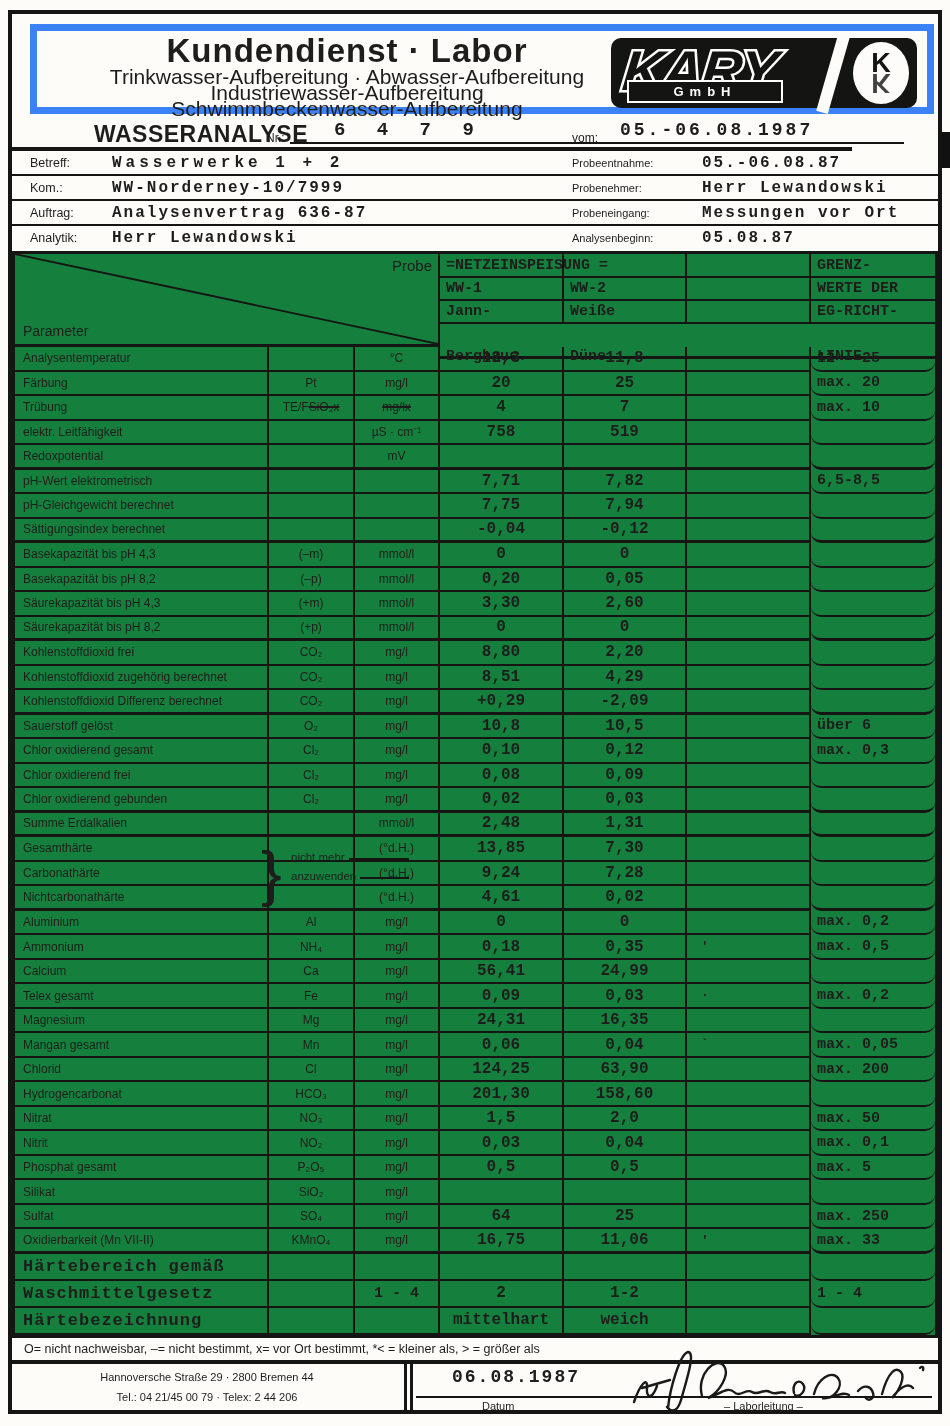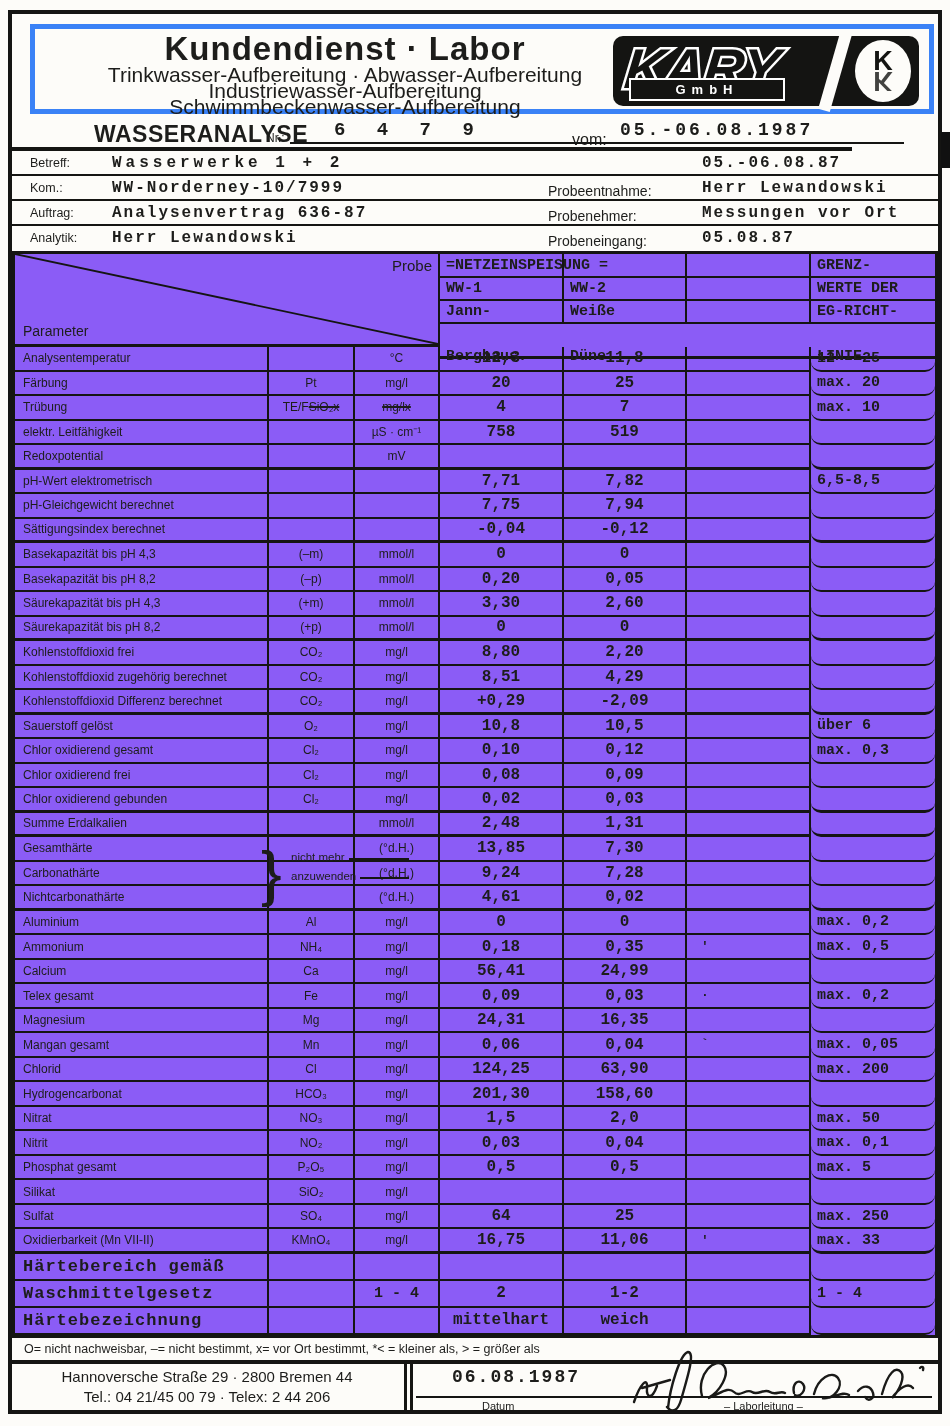--- a/index.html
+++ b/index.html
@@ -3,21 +3,21 @@
 <meta charset="utf-8">
 <style>
   html,body{margin:0;padding:0;background:#e8e8e4;}
   .page{position:relative;width:950px;height:1426px;background:#fdfcf9;color:#1d1d1b;
         font-family:"Liberation Sans",sans-serif;overflow:hidden;}
   .abs{position:absolute;}
   .frame{left:8px;top:10px;width:934px;height:1404px;border:4px solid #151513;box-sizing:border-box;}
   .tab{left:941px;top:132px;width:9px;height:36px;background:#111;}
 
   
-  .hdrbox{left:30px;top:24px;width:904px;height:90px;border:5px solid #3b82f6;box-sizing:border-box;}
+  .hdrbox{left:30px;top:24px;width:904px;height:90px;border:7px solid #3b82f6;box-sizing:border-box;}
   .titles{position:absolute;left:10px;top:2px;width:600px;text-align:center;}
   .t1{font-size:33px;font-weight:bold;letter-spacing:1px;line-height:36px;}
   .t2{font-size:21px;line-height:16px;}
   .logo{position:absolute;right:10px;top:7px;width:306px;height:70px;background:#141412;border-radius:10px;}
   .kary{position:absolute;left:12px;top:0px;font:italic 900 56px "Liberation Sans",sans-serif;
         color:#141412;letter-spacing:-1px;transform:skewX(-6deg);
         -webkit-text-stroke:5px #fff;paint-order:stroke;
         text-shadow:0 0 2px #fff,0 0 2px #fff;}
   .slash{position:absolute;right:78px;top:-4px;width:12px;height:80px;background:#fdfcf9;transform:rotate(16deg);}
   .gmbh{position:absolute;left:16px;bottom:5px;width:152px;height:19px;background:#141412;
@@ -27,38 +27,38 @@
         display:flex;flex-direction:column;align-items:center;justify-content:center;line-height:24px;}
   .oval .k1,.oval .k2{font:900 27px "Liberation Sans",sans-serif;color:#141412;height:25px;}
   .oval .k2{transform:scaleY(-1);opacity:.8;}
 
   
   .warow{left:12px;top:118px;width:840px;height:33px;border-bottom:4px solid #151513;box-sizing:border-box;}
   .watitle{position:absolute;left:82px;top:3px;font-size:23px;font-weight:bold;letter-spacing:.5px;}
   .nrlbl{position:absolute;left:254px;top:13px;font-size:12px;}
   .nrline{position:absolute;left:278px;bottom:3px;width:306px;border-bottom:2px solid #151513;}
   .nrval{position:absolute;left:322px;top:1px;font:700 19px "Liberation Mono",monospace;letter-spacing:10px;}
-  .vomlbl{position:absolute;left:560px;top:13px;font-size:16px;}
+  .vomlbl{position:absolute;left:560px;top:13px;font-size:12px;}
   .vomline{position:absolute;left:556px;bottom:3px;width:336px;border-bottom:2px solid #151513;}
   .vomval{position:absolute;left:608px;top:2px;font:700 18px "Liberation Mono",monospace;letter-spacing:3px;}
 
   
   .frow{left:12px;width:926px;height:25px;border-bottom:2px solid #151513;box-sizing:border-box;}
   .frow.noline{border-bottom:none;}
   .flbl{position:absolute;left:18px;top:0;font-size:12.5px;line-height:24px;}
   .fval{position:absolute;left:100px;top:0;font:700 16px "Liberation Mono",monospace;letter-spacing:2px;line-height:24px;}
   .fval.wide{letter-spacing:4px;}
-  .rlbl{position:absolute;left:536px;top:0;font-size:14px;line-height:24px;margin-top:28px;}
+  .rlbl{position:absolute;left:560px;top:0;font-size:11px;line-height:24px;}
   .rval{position:absolute;left:690px;top:0;font:700 16px "Liberation Mono",monospace;letter-spacing:2px;line-height:24px;}
 
   
   .wtable{left:12px;top:251px;width:926px;height:1087px;border:3px solid #151513;box-sizing:border-box;
           display:grid;position:absolute;
           grid-template-columns:254px 86px 85px 124px 123px 124px 1fr;
-          grid-template-rows:24px 23px 23px 23px;background:#8b5cf6;}
+          grid-template-rows:24px 23px 23px 23px;background:#15803d;}
   .diag{grid-area:1/1/5/4;position:relative;border-right:2px solid #151513;border-bottom:3px solid #151513;}
   .diag svg{position:absolute;left:0;top:0;width:100%;height:100%;}
   .probe{position:absolute;right:6px;top:3px;font-size:15px;}
   .pmt{position:absolute;left:8px;bottom:5px;font-size:14px;}
   .h{border-right:2px solid #151513;border-bottom:2px solid #151513;font:700 15px "Liberation Mono",monospace;
      display:flex;align-items:center;padding-left:6px;box-sizing:border-box;}
   .h.lastcol{border-right:none;text-align:right;}
   .h.hb{border-bottom:3px solid #151513;margin-top:32px;}
   .netz{grid-area:1/4/2/6;position:relative;}
   .netz::after{content:"";position:absolute;left:122px;top:0;bottom:0;width:2px;background:#151513;}
@@ -78,21 +78,21 @@
   .bracenote{position:absolute;left:232px;top:583px;width:180px;height:73px;}
   .brc{position:absolute;left:14px;top:0;font:300 62px "Liberation Sans",sans-serif;line-height:72px;}
   .bn{position:absolute;left:44px;width:118px;display:flex;font-size:11.5px;}
   .bn .dash{flex:1;border-bottom:2px solid #151513;margin:0 0 3px 4px;}
 
   
   .legend{left:12px;top:1338px;width:926px;height:26px;border-bottom:4px solid #151513;box-sizing:border-box;
           font-size:12.5px;line-height:22px;padding-left:12px;}
   .footer{left:12px;top:1364px;width:926px;height:46px;}
   .addr{position:absolute;left:0;top:0;width:390px;height:100%;display:flex;flex-direction:column;
-        justify-content:center;text-align:center;font-size:15px;line-height:20px;}
+        justify-content:center;text-align:center;font-size:11px;line-height:20px;}
   .fdiv{position:absolute;left:392px;top:0;bottom:0;width:9px;border-left:3px solid #151513;border-right:3px solid #151513;box-sizing:border-box;}
   .dateval{position:absolute;left:440px;top:3px;font:700 18px "Liberation Mono",monospace;letter-spacing:2px;}
   .dateline{position:absolute;left:404px;bottom:12px;width:226px;border-bottom:2px solid #151513;}
   .datelbl{position:absolute;left:470px;bottom:-2px;font-size:11px;}
   .sigline{position:absolute;left:628px;bottom:12px;width:292px;border-bottom:2px solid #151513;}
   .siglbl{position:absolute;left:712px;bottom:-2px;font-size:11px;}
   .sig{position:absolute;left:616px;top:-20px;width:310px;height:66px;}
 </style>
 </head>
 <body>

